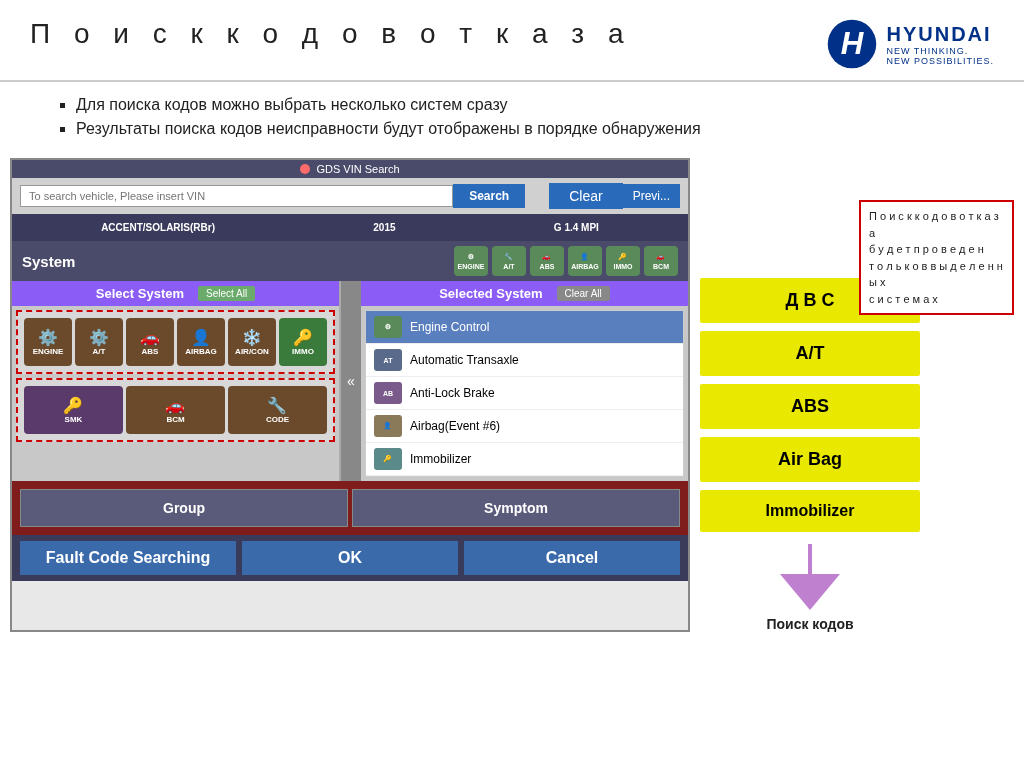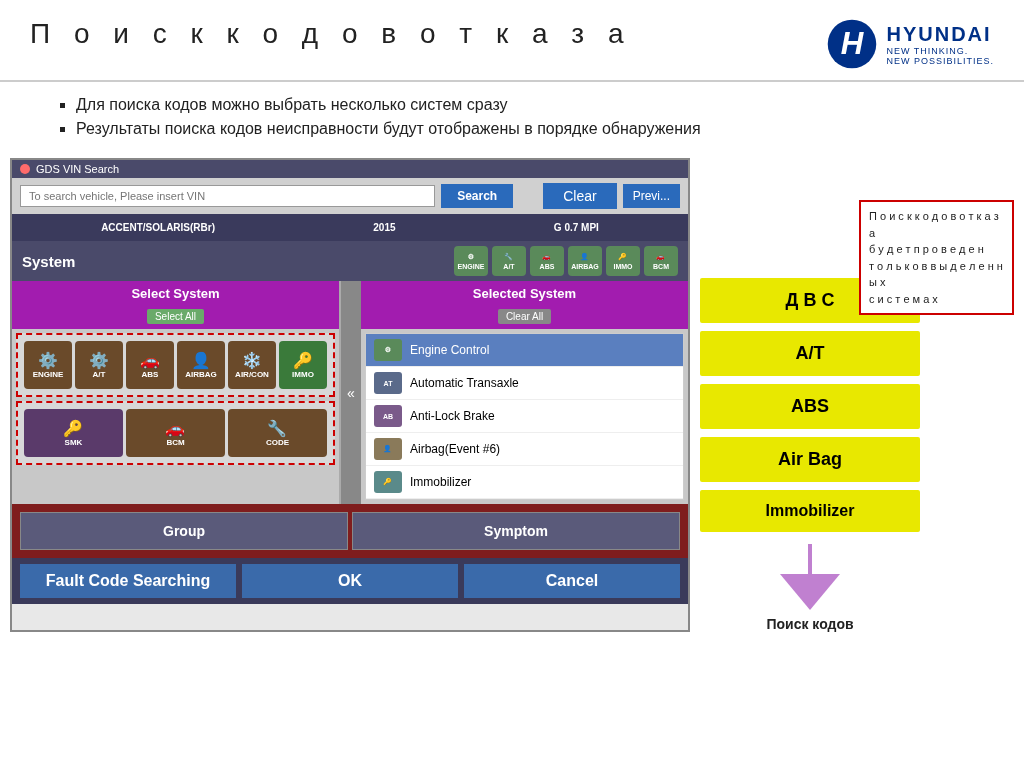--- a/index.html
+++ b/index.html
@@ -83,35 +83,35 @@
       position: relative;
     }
     .gds-titlebar {
       background: #4a4a6a;
       color: white;
       font-size: 11px;
       padding: 3px 8px;
       display: flex;
       align-items: center;
       gap: 6px;
+      justify-content: center;
     }
     .gds-titlebar .dot {
       width: 10px; height: 10px;
       border-radius: 50%;
       background: #ff6b6b;
       display: inline-block;
     }
 
     
     .vin-bar {
       background: #d0d0d0;
       padding: 5px 8px;
       display: flex;
       align-items: center;
-      gap: 6px;
     }
     .vin-input {
       flex: 1;
       background: white;
       border: 1px solid #999;
       padding: 4px 8px;
       font-size: 11px;
       color: #999;
     }
     .btn-search {
@@ -193,31 +193,30 @@
       background: #c8c8c8;
     }
     .select-panel {
       flex: 1;
       border-right: 2px solid #aaa;
     }
     .selected-panel {
       flex: 1;
     }
     .panel-header {
-      background: #a21caf;
+      background: #8b5cf6;
       color: white;
       text-align: center;
       padding: 5px;
       font-size: 13px;
       font-weight: bold;
       display: flex;
       align-items: center;
       justify-content: center;
-      gap: 8px;
-      flex-direction: column;
+      gap: 14px;
     }
     .btn-select-all {
       background: #6aaa6a;
       color: white;
       border: none;
       padding: 2px 8px;
       font-size: 10px;
       cursor: pointer;
       border-radius: 2px;
     }
@@ -461,21 +460,21 @@
     <div class="vin-bar">
       <input class="vin-input" type="text" placeholder="To search vehicle, Please insert VIN" style="">
       <button class="btn-search">Search</button>
       <button class="btn-clear">Clear</button>
       <button class="btn-prev">Previ...</button>
     </div>
 
     <div class="vehicle-bar">
       <span>ACCENT/SOLARIS(RBr)</span>
       <span>2015</span>
-      <span>G 0.7 MPI</span>
+      <span>G 1.4 MPI</span>
     </div>
 
     <div class="system-section">
       <span>System</span>
       <div class="system-icons">
         <div class="sys-icon">
           <span>⚙</span>
           <span class="icon-label">ENGINE</span>
         </div>
         <div class="sys-icon">

